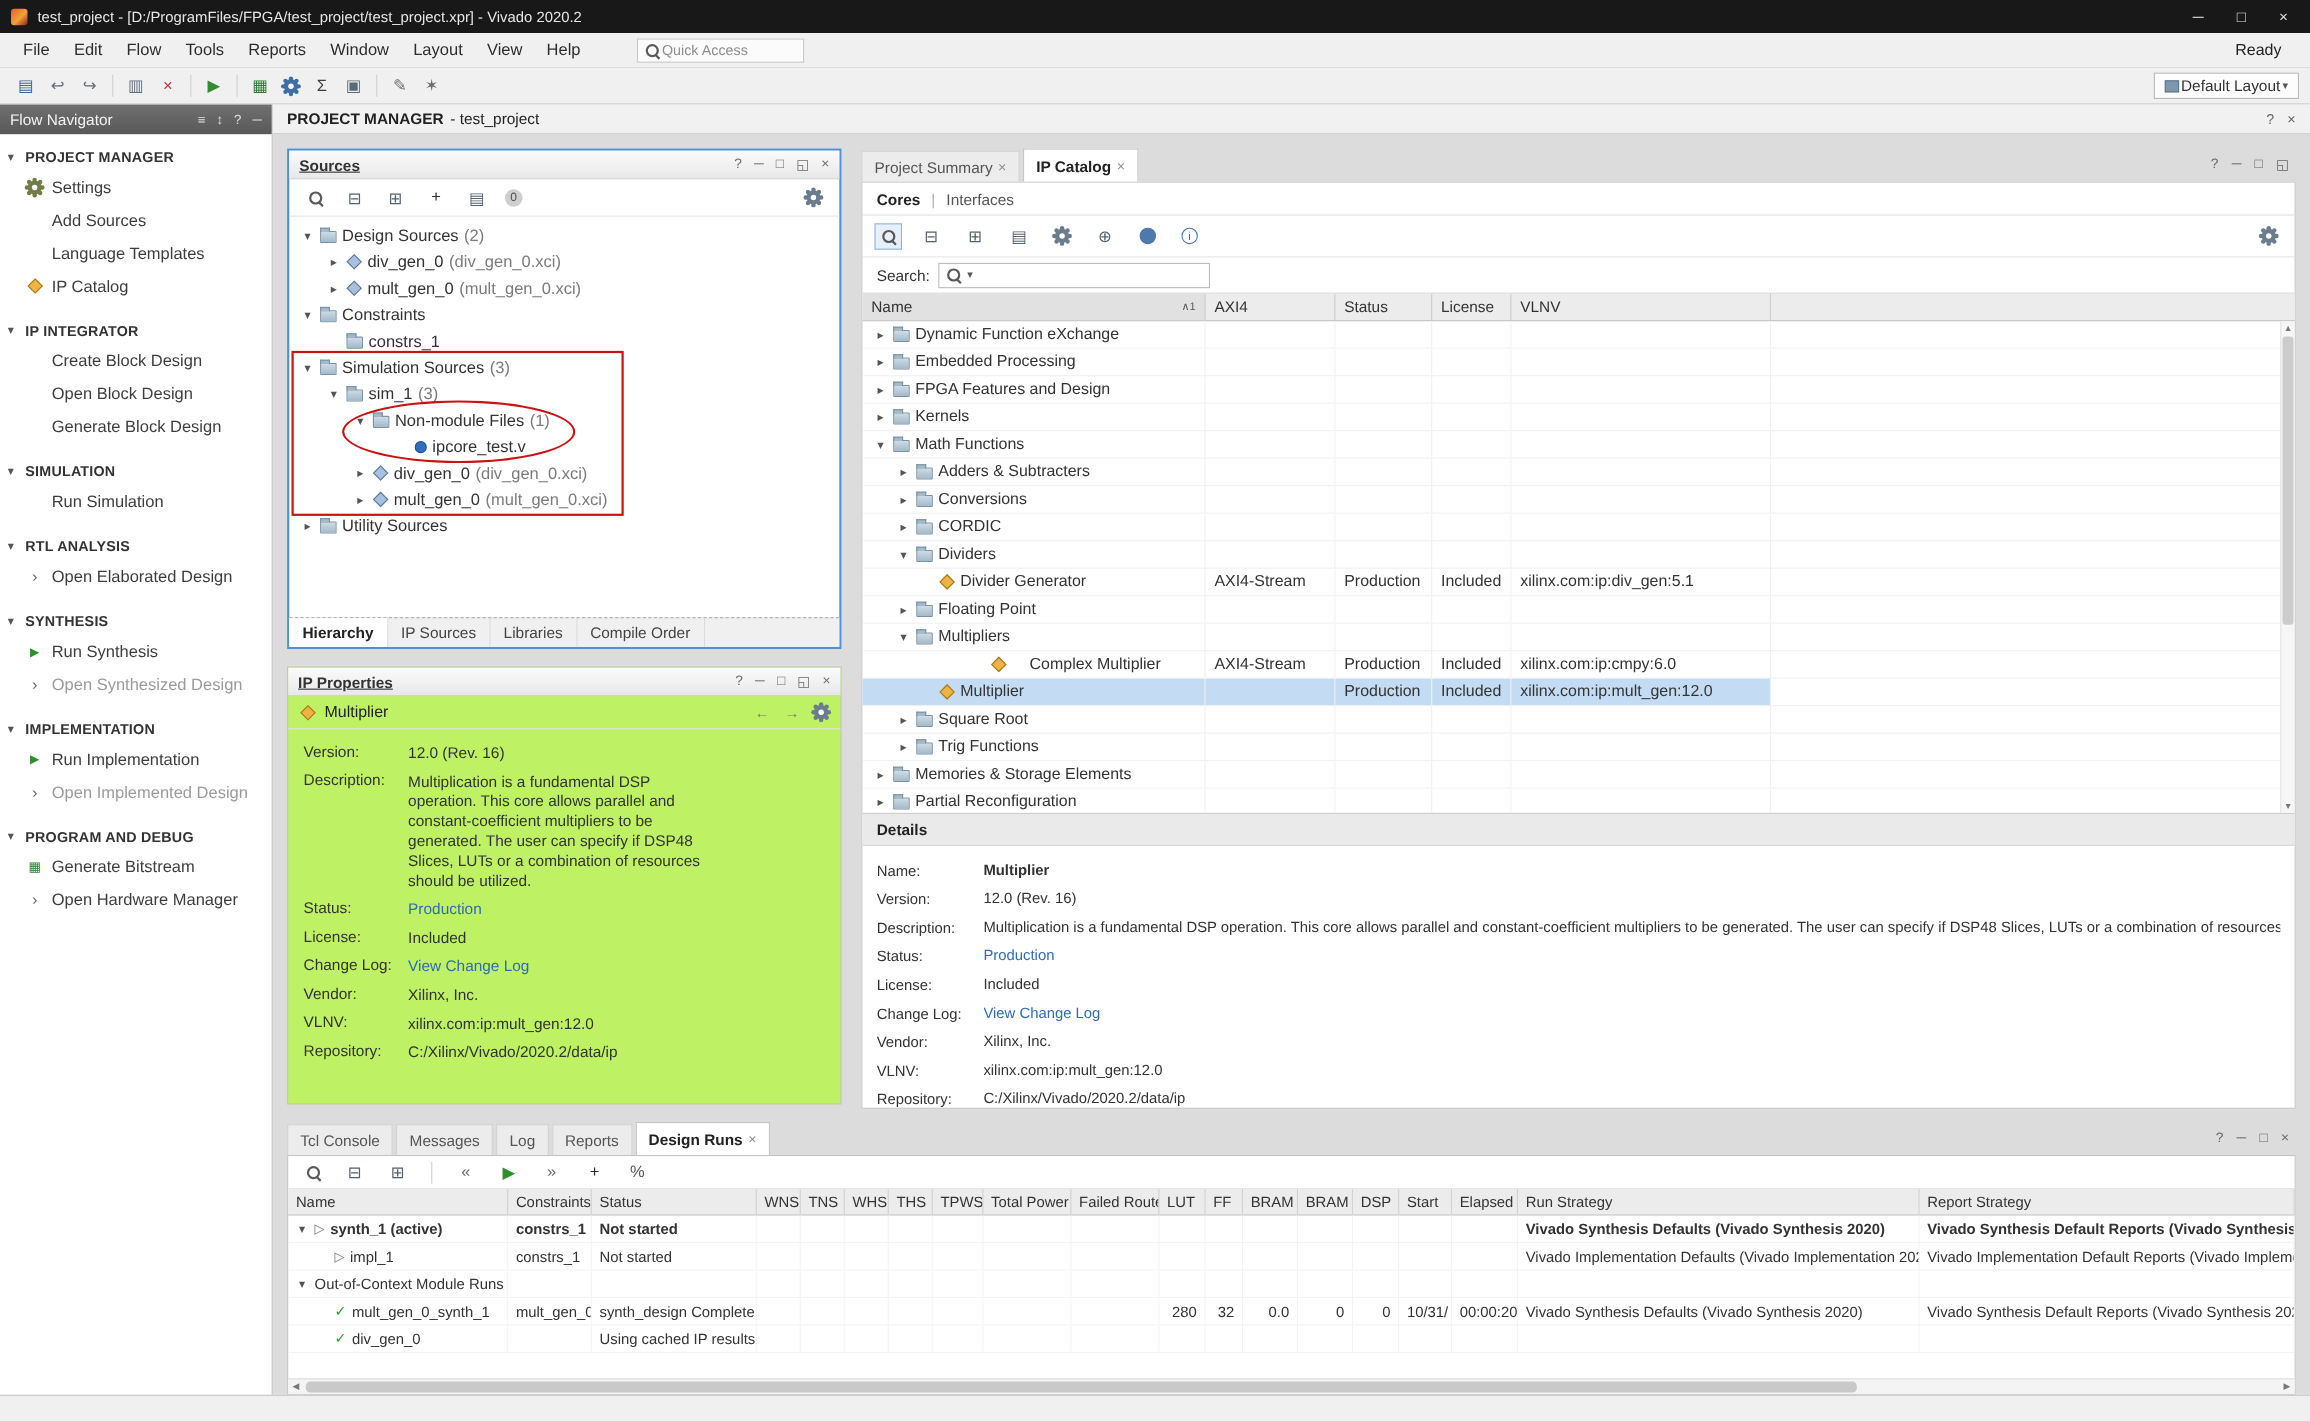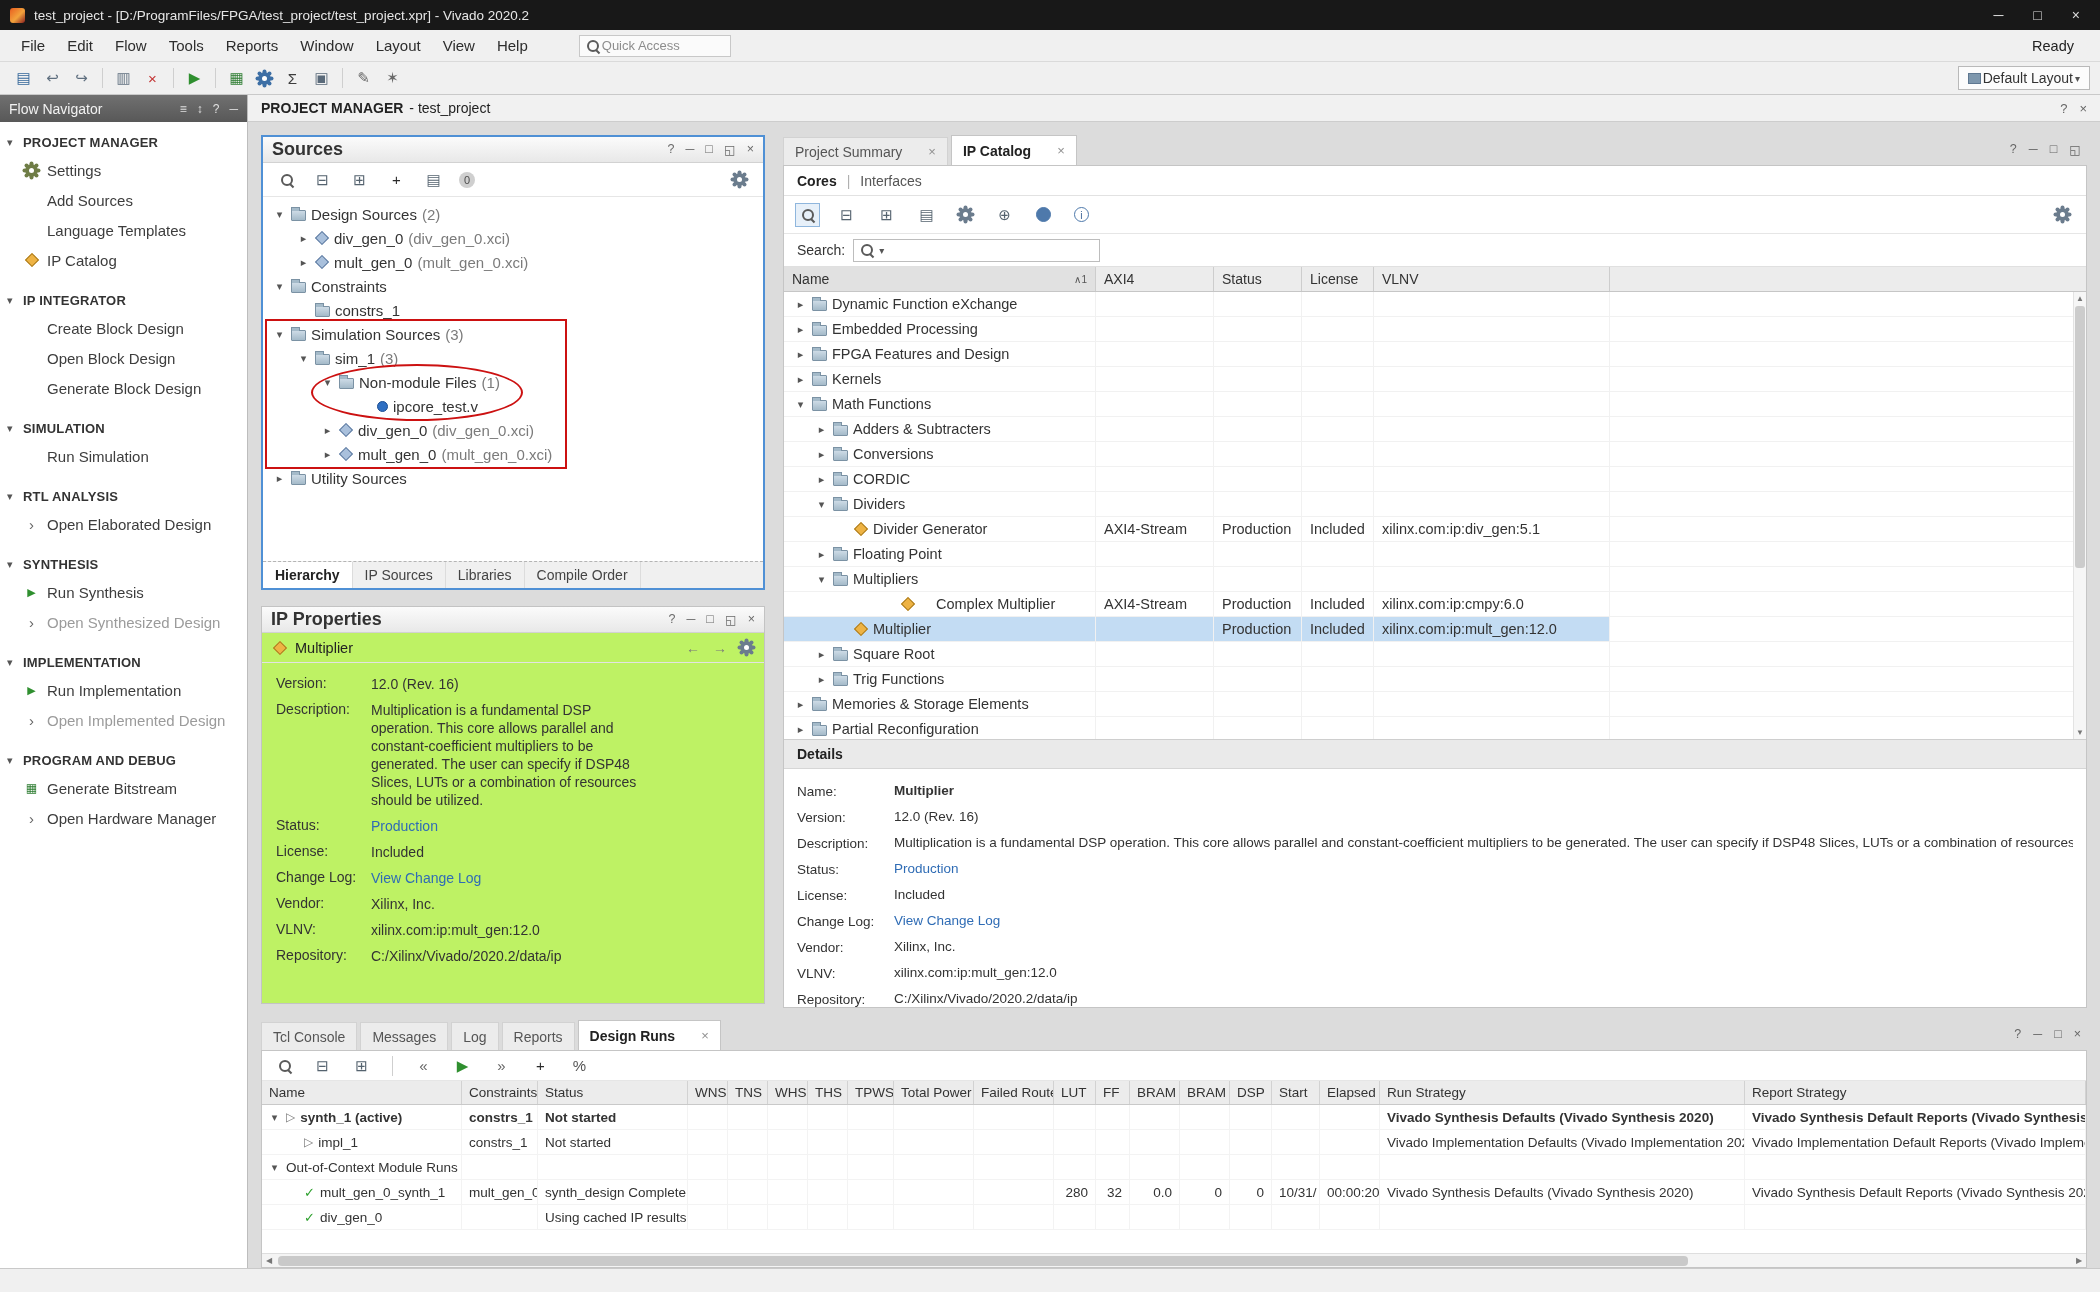--- a/index.html
+++ b/index.html
@@ -49,21 +49,21 @@
 .workspace{flex:1;display:flex;flex-direction:column;min-width:0;background:#dcdcdc;}
 .pm-bar{height:27px;flex:0 0 27px;background:#f1f1f1;border-bottom:1px solid #cdcdcd;display:flex;align-items:center;padding:0 13px;font-size:14px;}
 .pm-title{font-weight:bold;color:#222;}
 .pm-sub{margin-left:6px;color:#222;}
 .pm-tools{margin-left:auto;display:flex;gap:12px;color:#666;font-size:13px;}
 .content{height:898px;flex:0 0 898px;display:flex;gap:18px;padding:13px 13px 12px 13px;min-width:0;}
 .left-col{width:504px;flex:0 0 504px;display:flex;flex-direction:column;}
 
 
 .panel-head{height:26px;flex:0 0 26px;background:linear-gradient(#fbfbfb,#e8e8e8);border-bottom:1px solid #d2d2d2;display:flex;align-items:center;padding:0 9px;}
-.panel-title{font-size:18px;font-weight:bold;color:#333;}
+.panel-title{font-size:14px;font-weight:bold;color:#333;text-decoration:underline;}
 .panel-controls{margin-left:auto;display:flex;gap:11px;color:#6a6a6a;font-size:12.5px;}
 .panel-toolbar{height:34px;flex:0 0 34px;display:flex;align-items:center;gap:12px;padding:0 11px;border-bottom:1px solid #e6e6e6;}
 .spacer{flex:1;}
 .badge{min-width:16px;height:16px;border-radius:8px;background:#cfcfcf;color:#4d4d4d;font-size:11px;display:flex;align-items:center;justify-content:center;padding:0 3px;}
 
 
 .sources-panel{height:455px;flex:0 0 455px;background:#fff;border:2px solid #4f90d5;display:flex;flex-direction:column;position:relative;}
 .sources-tree{flex:1;padding-top:5px;overflow:hidden;}
 .tree-row{height:24px;display:flex;align-items:center;gap:5px;font-size:15px;}
 .expander{width:13px;flex:0 0 13px;text-align:center;font-size:11px;color:#555;}
@@ -84,21 +84,21 @@
 .field-row{display:flex;margin-bottom:8px;}
 .field-label{width:95px;flex:0 0 95px;font-size:14px;color:#333;}
 .field-value{font-size:14px;color:#333;line-height:18px;}
 .props-body .field-value{max-width:268px;}
 .link{color:#2f6cb5;}
 .bold{font-weight:bold;}
 
 
 .right-col{flex:1;display:flex;flex-direction:column;min-width:0;}
 .tabs-row{height:30px;flex:0 0 30px;display:flex;align-items:flex-end;gap:3px;position:relative;}
-.tab{height:28px;display:flex;align-items:center;gap:26px;padding:0 11px;background:#ececec;border:1px solid #d2d2d2;border-bottom:none;font-size:14px;color:#555;white-space:nowrap;}
+.tab{height:28px;display:flex;align-items:center;gap:5px;padding:0 11px;background:#ececec;border:1px solid #d2d2d2;border-bottom:none;font-size:14px;color:#555;white-space:nowrap;}
 .tab.active{height:30px;background:#fff;border-color:#c5c5c5;color:#222;font-weight:bold;}
 .tab-close{font-size:13px;color:#909090;font-weight:normal;}
 .tabs-tools{position:absolute;right:6px;top:7px;display:flex;gap:12px;color:#666;font-size:12.5px;}
 .cat-body{flex:1;background:#fff;border:1px solid #c5c5c5;display:flex;flex-direction:column;min-height:0;}
 .subtab-row{height:30px;flex:0 0 30px;border-bottom:1px solid #e2e2e2;display:flex;align-items:center;gap:10px;padding:0 13px;font-size:14px;}
 .subtab{color:#555;}
 .subtab.active{font-weight:bold;color:#222;}
 .subtab-sep{color:#b0b0b0;}
 .cat-toolbar{height:38px;flex:0 0 38px;display:flex;align-items:center;gap:13px;padding:0 11px;border-bottom:1px solid #e6e6e6;}
 .search-row{height:32px;flex:0 0 32px;display:flex;align-items:center;gap:8px;padding:0 13px;}

